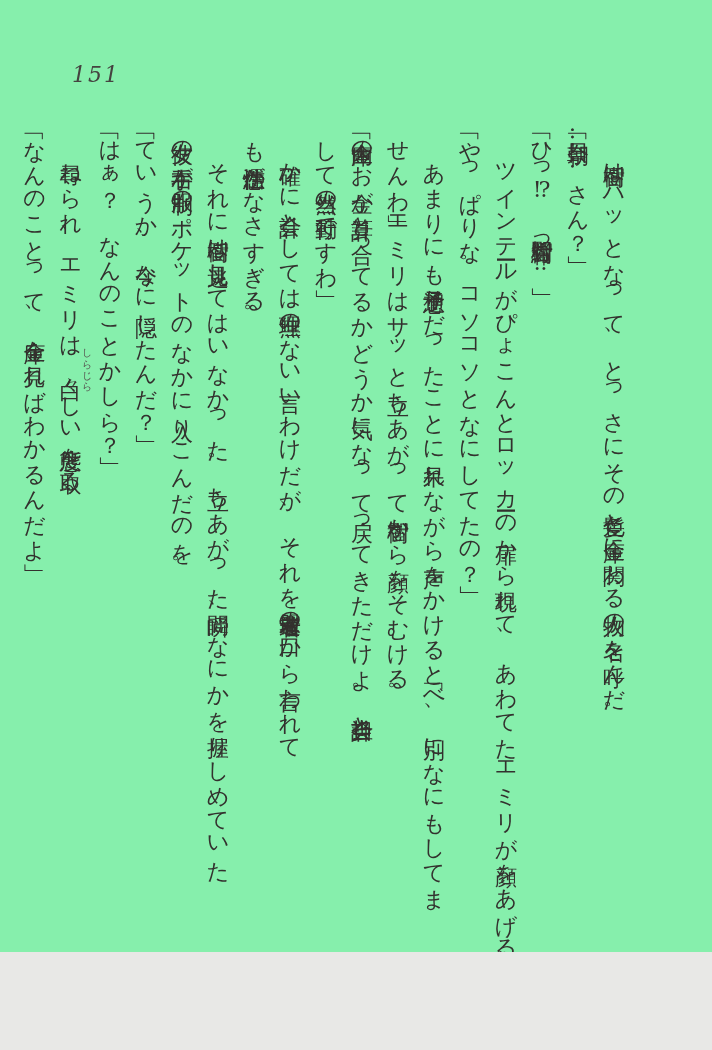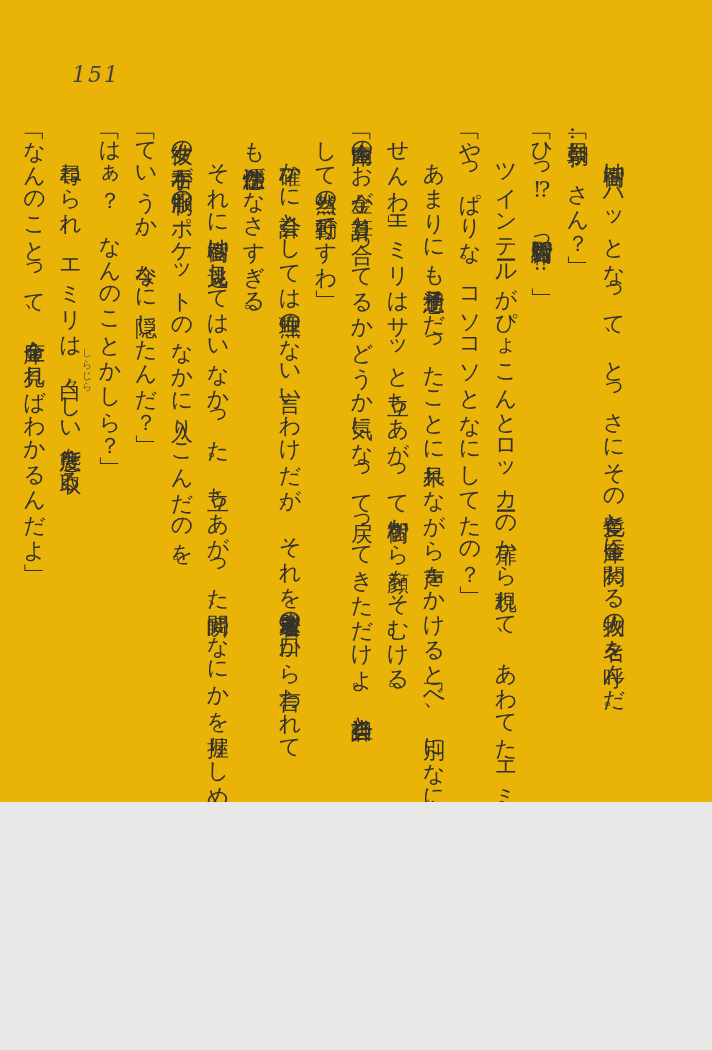--- a/index.html
+++ b/index.html
@@ -4,23 +4,23 @@
 <title>Book Page 151</title>
 <style>
   html, body {
     margin: 0;
     padding: 0;
     background: #e8e8e6;
   }
   .page {
     position: relative;
     width: 712px;
-    height: 802px;
+    height: 952px;
     margin: 0 auto;
-    background: #eab308;
+    background: #86efac;
     font-family: "DejaVu Serif", "Liberation Serif", serif;
     color: #33312e;
     overflow: hidden;
   }
   .page-number {
     position: absolute;
     top: 62px;
     left: 72px;
     font-style: italic;
     font-size: 22px;

